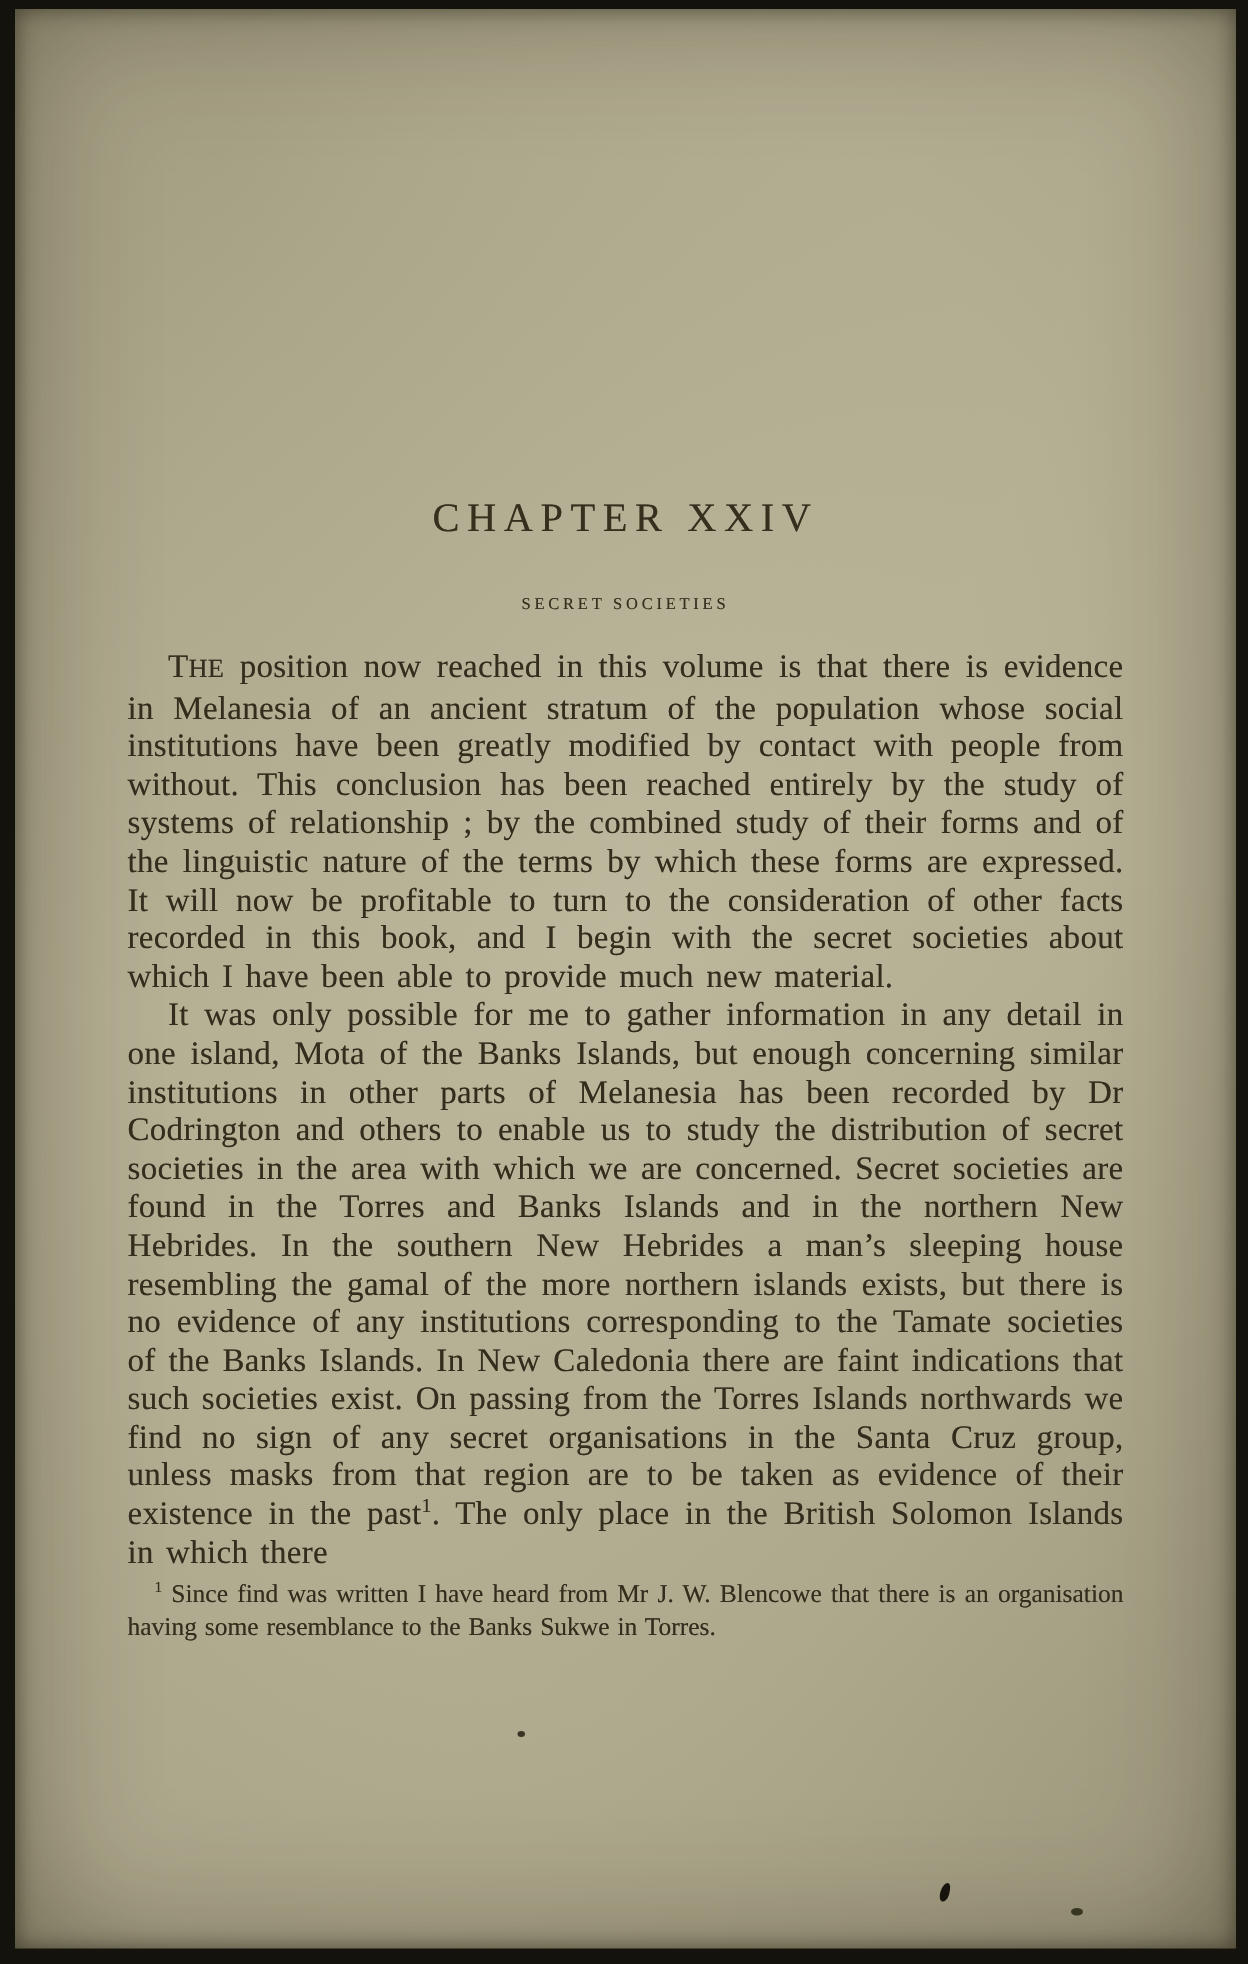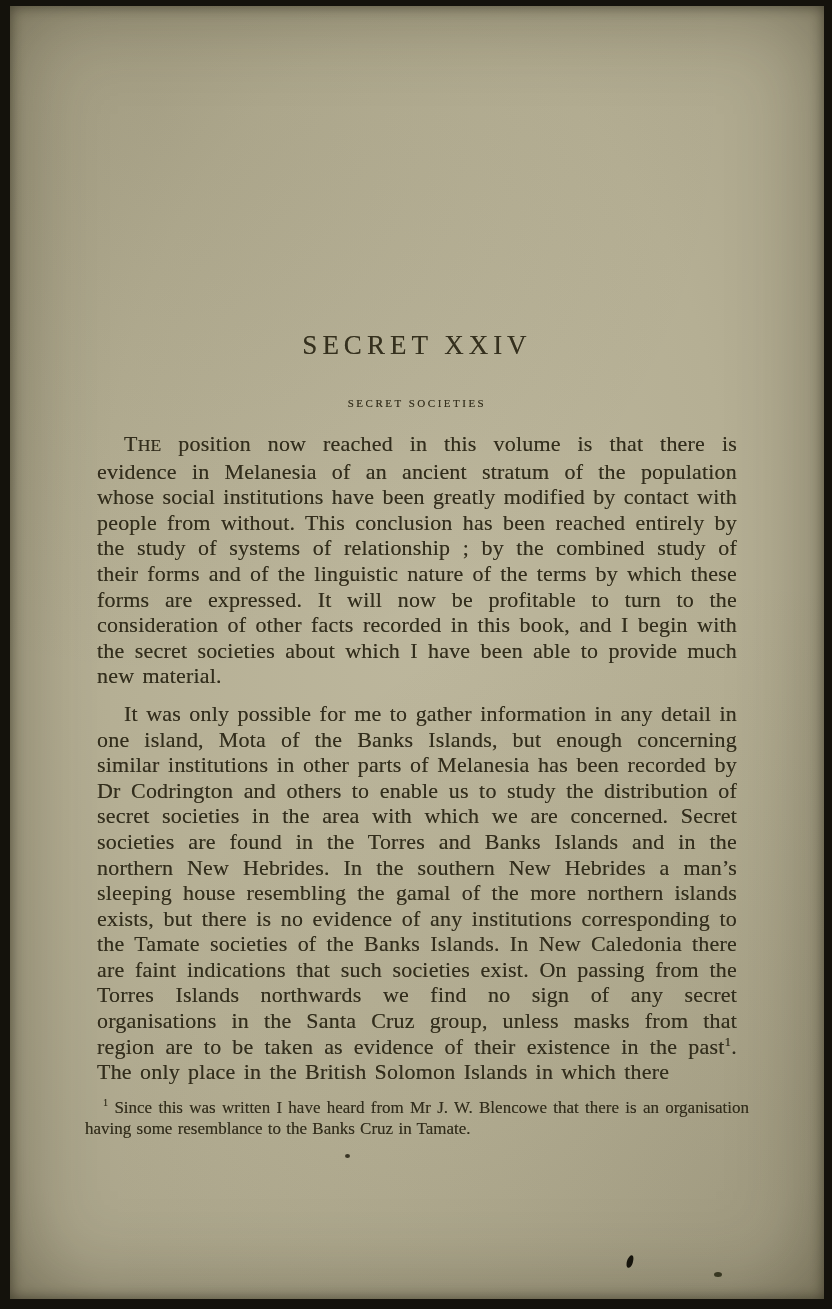--- a/index.html
+++ b/index.html
@@ -41,21 +41,21 @@
   }
   .section-title {
     margin: 36px 0 0 0;
     text-align: center;
     font-size: 11px;
     font-weight: 400;
     letter-spacing: 2.5px;
     color: #35301e;
   }
   .body-text p.para {
-    margin: 12px;
+    margin: 0;
     text-align: justify;
     font-size: 22px;
     line-height: 25.6px;
     word-spacing: 2.5px;
     letter-spacing: 0.2px;
     text-indent: 27px;
   }
   .body-text p.para:first-child { margin-top: 22px; }
   .seg-italic { }
   .seg-smallcap { font-size: 0.80em; }
@@ -87,29 +87,29 @@
     left: 704px; top: 1266px; width: 8px; height: 5px;
     background: rgba(45,45,24,0.9); border-radius: 50%;
   }
 </style>
 </head>
 <body>
 
 <div class="paper">
 
   <div class="text-column">
-    <h1 class="chapter-title">SECRET XXIV</h1>
+    <h1 class="chapter-title">CHAPTER XXIV</h1>
 
     <h2 class="section-title">SECRET SOCIETIES</h2>
 
     <div class="body-text">
       <p class="para"><span class="seg-normal">T</span><span class="seg-smallcap">HE</span><span class="seg-normal"> position now reached in this volume is that there is evidence in Melanesia of an ancient stratum of the population whose social institutions have been greatly modified by contact with people from without.  This conclusion has been reached entirely by the study of systems of relationship ; by the combined study of their forms and of the linguistic nature of the terms by which these forms are expressed.  It will now be profitable to turn to the consideration of other facts recorded in this book, and I begin with the secret societies about which I have been able to provide much new material.</span></p>
       <p class="para"><span class="seg-normal">It was only possible for me to gather information in any detail in one island, Mota of the Banks Islands, but enough concerning similar institutions in other parts of Melanesia has been recorded by Dr Codrington and others to enable us to study the distribution of secret societies in the area with which we are concerned.  Secret societies are found in the Torres and Banks Islands and in the northern New Hebrides.  In the southern New Hebrides a man’s sleeping house resembling the </span><span class="seg-italic">gamal</span><span class="seg-normal"> of the more northern islands exists, but there is no evidence of any institutions corresponding to the </span><span class="seg-italic">Tamate</span><span class="seg-normal"> societies of the Banks Islands. In New Caledonia there are faint indications that such societies exist.  On passing from the Torres Islands northwards we find no sign of any secret organisations in the Santa Cruz group, unless masks from that region are to be taken as evidence of their existence in the past</span><sup class="seg-sup">1</sup><span class="seg-normal">.  The only place in the British Solomon Islands in which there</span></p>
     </div>
 
-    <p class="footnote"><sup class="fn-marker">1</sup><span><span class="seg-normal"> Since this was written I have heard from Mr J. W. Blencowe that there is an organisation having some resemblance to the Banks </span><span class="seg-italic">Cruz</span><span class="seg-normal"> in Tamate.</span></span></p>
+    <p class="footnote"><sup class="fn-marker">1</sup><span><span class="seg-normal"> Since find was written I have heard from Mr J. W. Blencowe that there is an organisation having some resemblance to the Banks </span><span class="seg-italic">Sukwe</span><span class="seg-normal"> in Torres.</span></span></p>
   </div>
 
   <div class="speck speck-dot-1"></div>
   <div class="speck speck-stroke"></div>
   <div class="speck speck-dot-2"></div>
 
 </div>
 
 </body></html>

